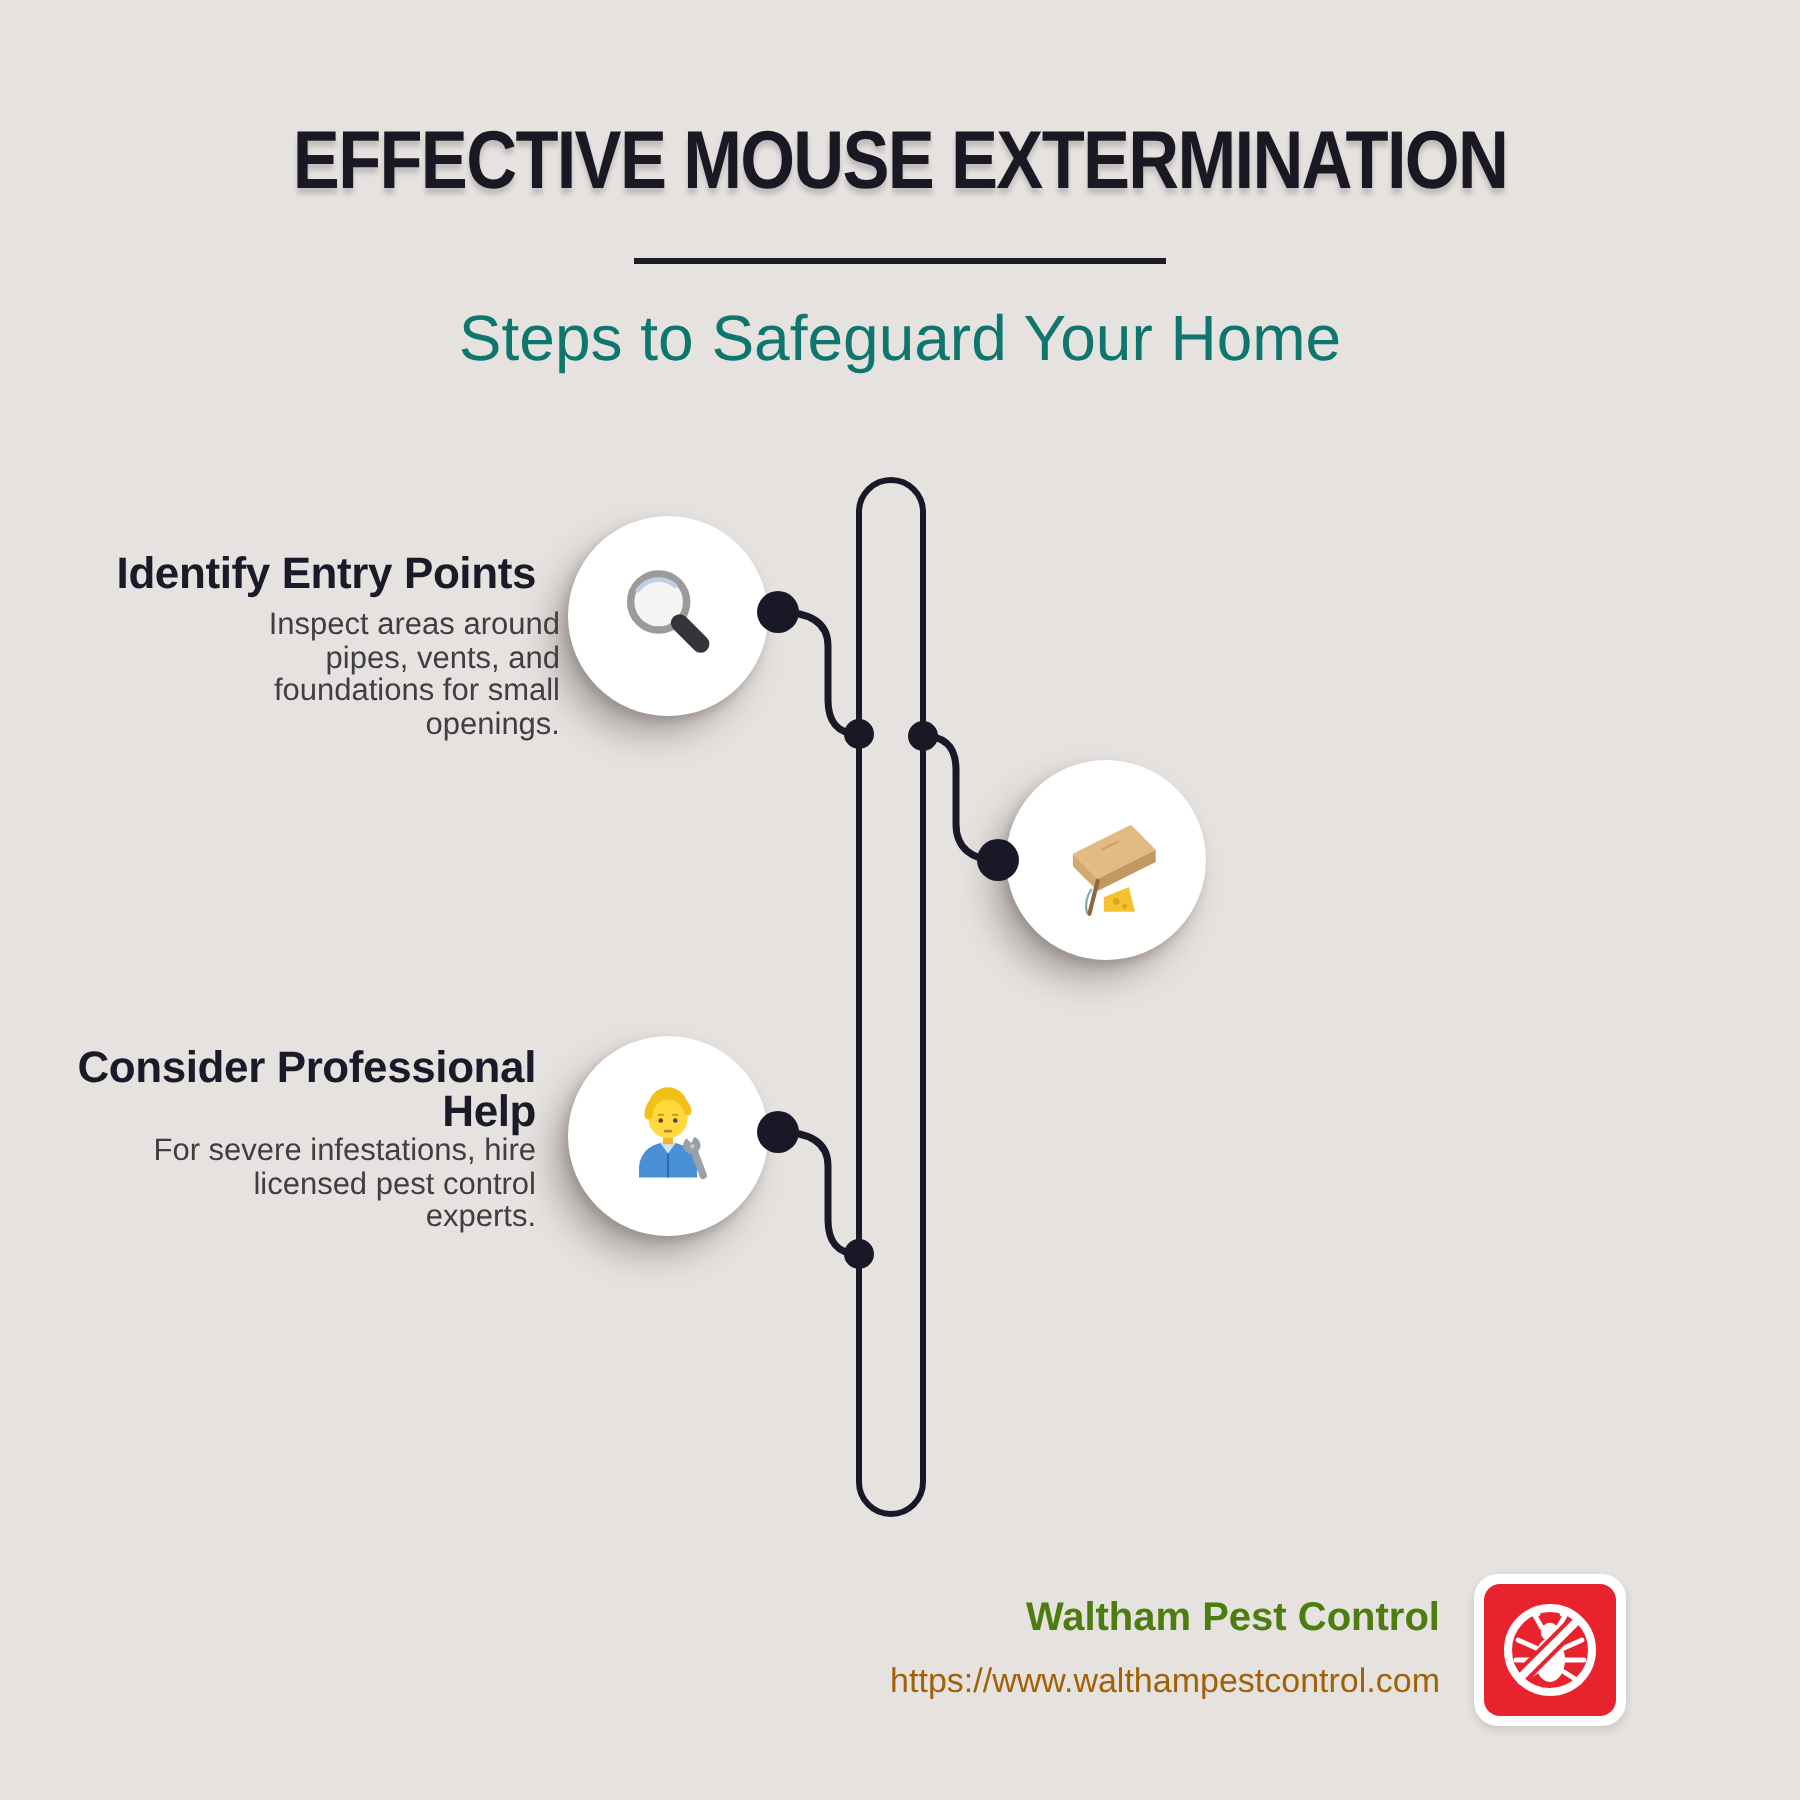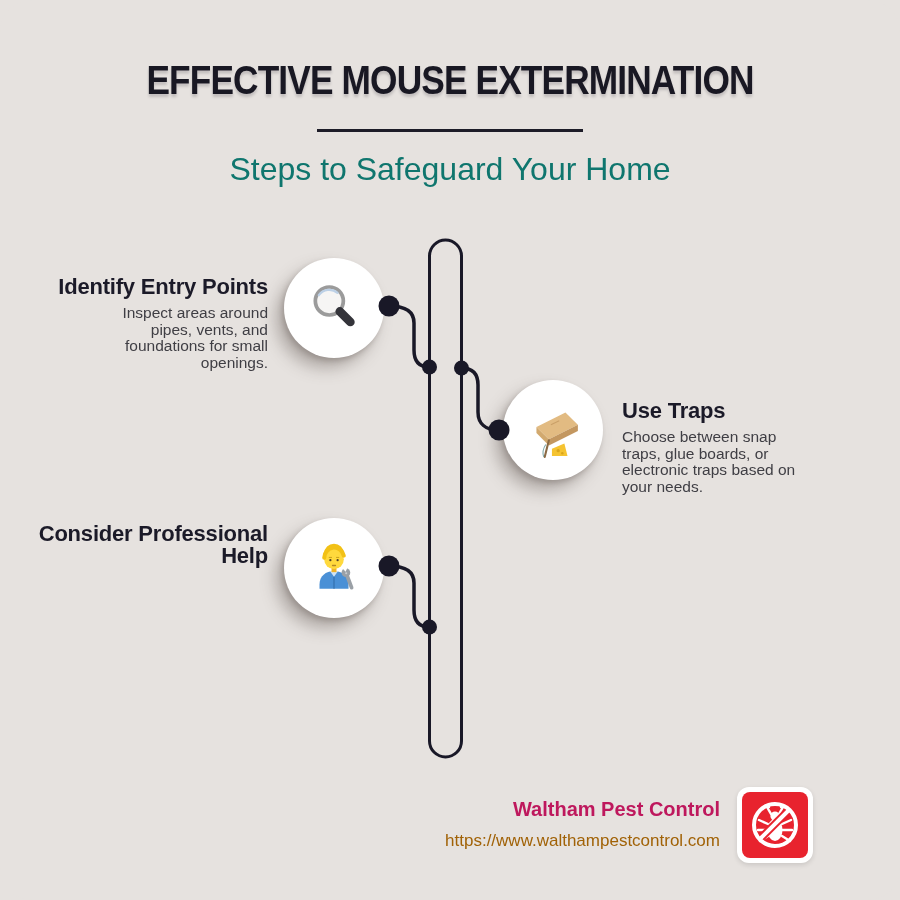--- a/index.html
+++ b/index.html
@@ -40,30 +40,30 @@
   .step-title{
     margin:0;font-size:22px;font-weight:bold;color:#1b1a28;
     line-height:1.0;letter-spacing:-.2px;white-space:pre-line;
   }
   .step-desc{
     margin:0;font-size:15.5px;color:#3f3e44;line-height:1.08;white-space:pre-line;
   }
   .align-right{text-align:right;}
   .align-left{text-align:left;}
   .s1-title{left:-2px;top:276px;width:270px;}
-  .s1-desc {left:38px;top:305px;width:230px;}
+  .s1-desc {left:50px;top:305px;width:230px;}
   .s2-title{left:622px;top:400px;width:240px;}
   .s2-desc {left:622px;top:429px;width:235px;}
   .s3-title{left:-2px;top:523px;width:270px;}
   .s3-desc {left:38px;top:568px;width:230px;}
 
   
   .footer-brand{
     position:absolute;top:798px;right:180px;margin:0;
-    font-size:20px;font-weight:bold;color:#be185d;text-align:right;
+    font-size:20px;font-weight:bold;color:#4d7c0f;text-align:right;
   }
   .footer-url{
     position:absolute;top:831px;right:180px;margin:0;
     font-size:17px;color:#a16207;text-align:right;
   }
   .logo-box{
     position:absolute;left:737px;top:787px;width:76px;height:76px;
     background:#ffffff;border-radius:12px;z-index:2;
     display:flex;align-items:center;justify-content:center;
     box-shadow:0 2px 5px rgba(0,0,0,.12);
@@ -116,25 +116,20 @@
       <polygon points="12,25 12,31 24,43 24,37" fill="#d2a96e"></polygon>
       <line x1="26" y1="23" x2="34" y2="19" stroke="#caa068" stroke-width="1"></line>
       <line x1="24" y1="38" x2="20" y2="54" stroke="#8a6a45" stroke-width="2" stroke-linecap="round"></line>
       <polygon points="27,46 39,41 42,53 27,53" fill="#f5c331"></polygon>
       <circle cx="33" cy="48" r="1.6" fill="#d9a61d"></circle>
       <circle cx="37" cy="50.5" r="1.2" fill="#d9a61d"></circle>
       <path d="M21 42 Q17 48 19 54" fill="none" stroke="#7ca6a8" stroke-width="1"></path>
     </svg>
   </div>
 
-  <h3 class="step-text step-title align-left s2-title">Use Traps</h3>
-  <p class="step-text step-desc align-left s2-desc">Choose between snap
-traps, glue boards, or
-electronic traps based on
-your needs.</p>
 
   <div class="icon-circle circle-3">
     <svg width="58" height="58" viewBox="0 0 56 56">
       <path d="M14 48 L14 44 C14 36 20 31 28 31 C36 31 42 36 42 44 L42 48 Z" fill="#4a90d6"></path>
       <polygon points="24,31 28,36.5 32,31" fill="#cfe3f5"></polygon>
       <line x1="28" y1="36.5" x2="28" y2="48" stroke="#2f6ba8" stroke-width="1"></line>
       <rect x="25.6" y="26" width="4.8" height="6" fill="#f0b429"></rect>
       <circle cx="28" cy="19.5" r="9.5" fill="#ffd93d"></circle>
       <path d="M18.5 17 A9.5 9.5 0 0 1 37.5 17 L37.5 14 A9.5 9.5 0 0 0 18.5 14 Z" fill="#f2c116"></path>
       <path d="M18.6 18 A9.5 9.5 0 0 1 37.4 16" fill="none" stroke="#f2c116" stroke-width="4" stroke-linecap="round"></path>
@@ -145,20 +140,23 @@
       <line x1="26.6" y1="25.6" x2="29.4" y2="25.6" stroke="#b3882a" stroke-width="1.3" stroke-linecap="round"></line>
       <line x1="40.5" y1="35" x2="45" y2="47" stroke="#9aa0a6" stroke-width="3.6" stroke-linecap="round"></line>
       <circle cx="39.5" cy="32.5" r="4.2" fill="#9aa0a6"></circle>
       <polygon points="35.5,27.5 41.5,26.5 39.2,31.5" fill="#ffffff"></polygon>
       <circle cx="39.8" cy="33" r="1" fill="#c9cdd1"></circle>
     </svg>
   </div>
 
   <h3 class="step-text step-title align-right s3-title">Consider Professional
 Help</h3>
+  <p class="step-text step-desc align-right s3-desc">For severe infestations, hire
+licensed pest control
+experts.</p>
 
   <p class="footer-brand">Waltham Pest Control</p>
   <p class="footer-url">https://www.walthampestcontrol.com</p>
 
   <div class="logo-box">
     <svg width="66" height="66" viewBox="0 0 66 66">
       <rect x="0" y="0" width="66" height="66" rx="8" fill="#e8232e"></rect>
 
       <g stroke="#ffffff" stroke-width="2.4" stroke-linecap="round" fill="none">
         <line x1="29" y1="22" x2="25" y2="15"></line>

